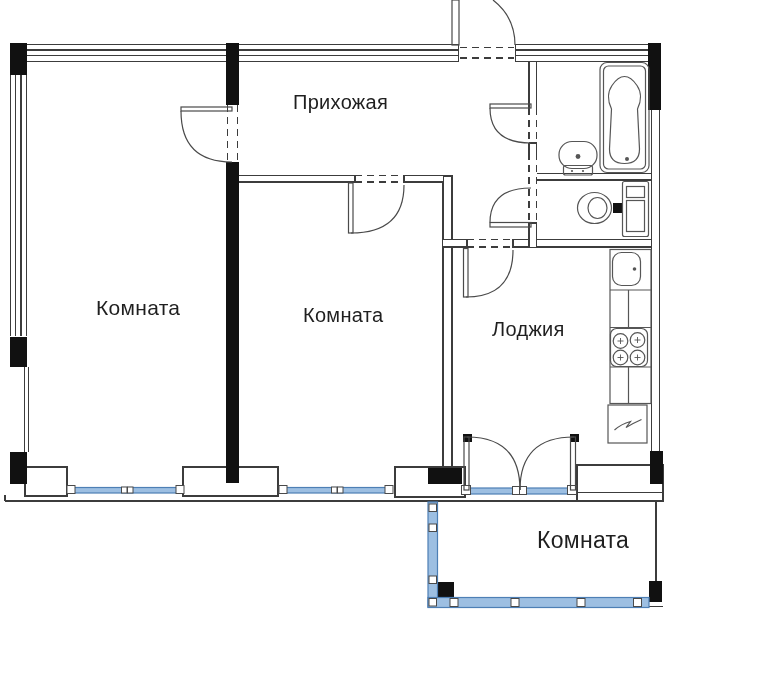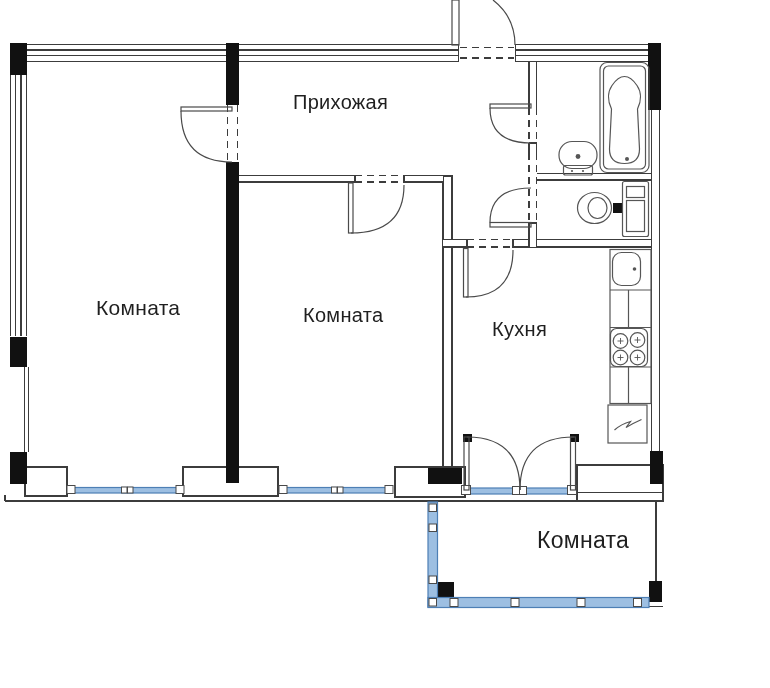--- a/index.html
+++ b/index.html
@@ -173,15 +173,15 @@
     <g>
       <rect x="608" y="405" width="39" height="38"></rect>
       <path d="M614.5 430 C619 426 625 423 630.5 421.5 L626 427.5 C631 424.5 637 421.5 641.5 419.5"></path>
     </g>
   </g>
 </svg>
 
 <div class="room-label" style="left:293px;top:91px;font-size:20px">Прихожая</div>
 <div class="room-label" style="left:96px;top:296px;font-size:21px">Комната</div>
 <div class="room-label" style="left:303px;top:304px;font-size:20px">Комната</div>
-<div class="room-label" style="left:492px;top:318px;font-size:20px">Кухня</div>
+<div class="room-label" style="left:492px;top:318px;font-size:20px">Лоджия</div>
 <div class="room-label" style="left:537px;top:527px;font-size:23px">Комната</div>
 </div>
 
 </body></html>

